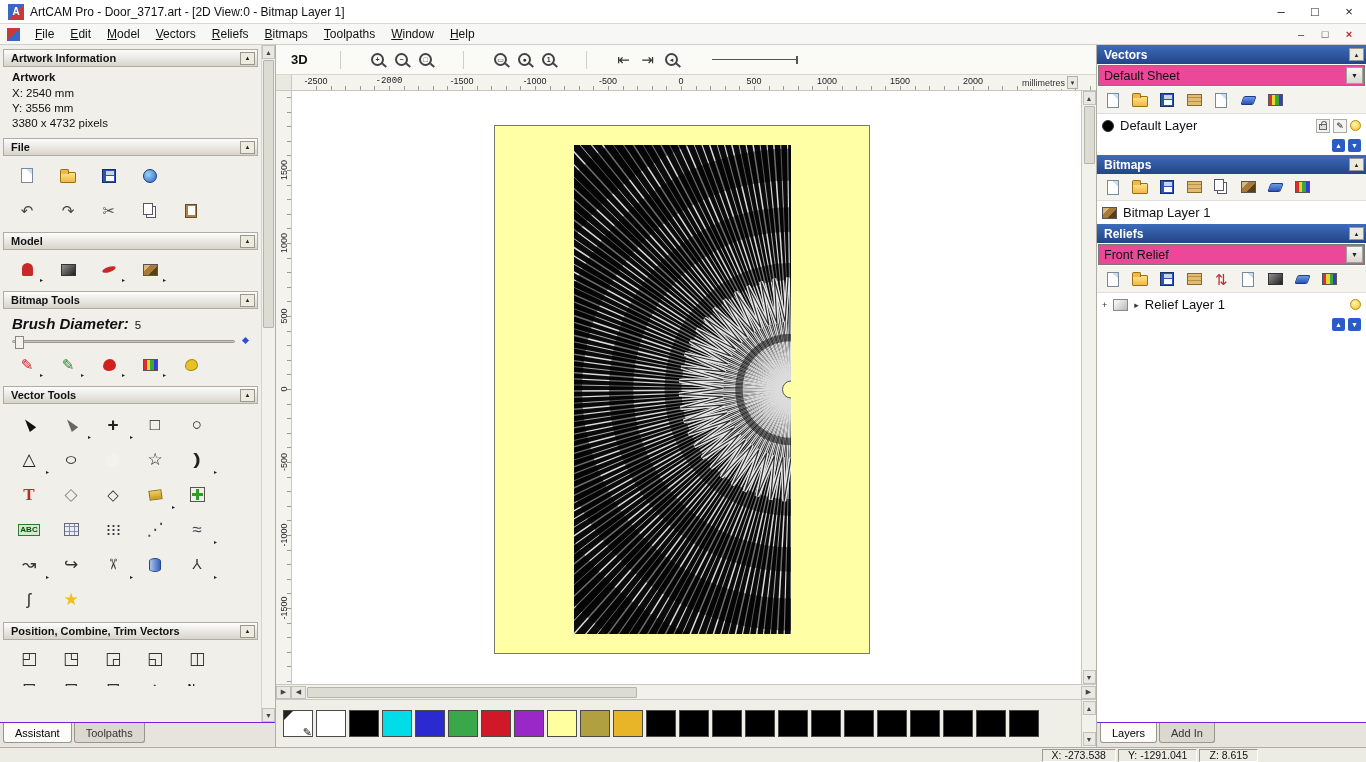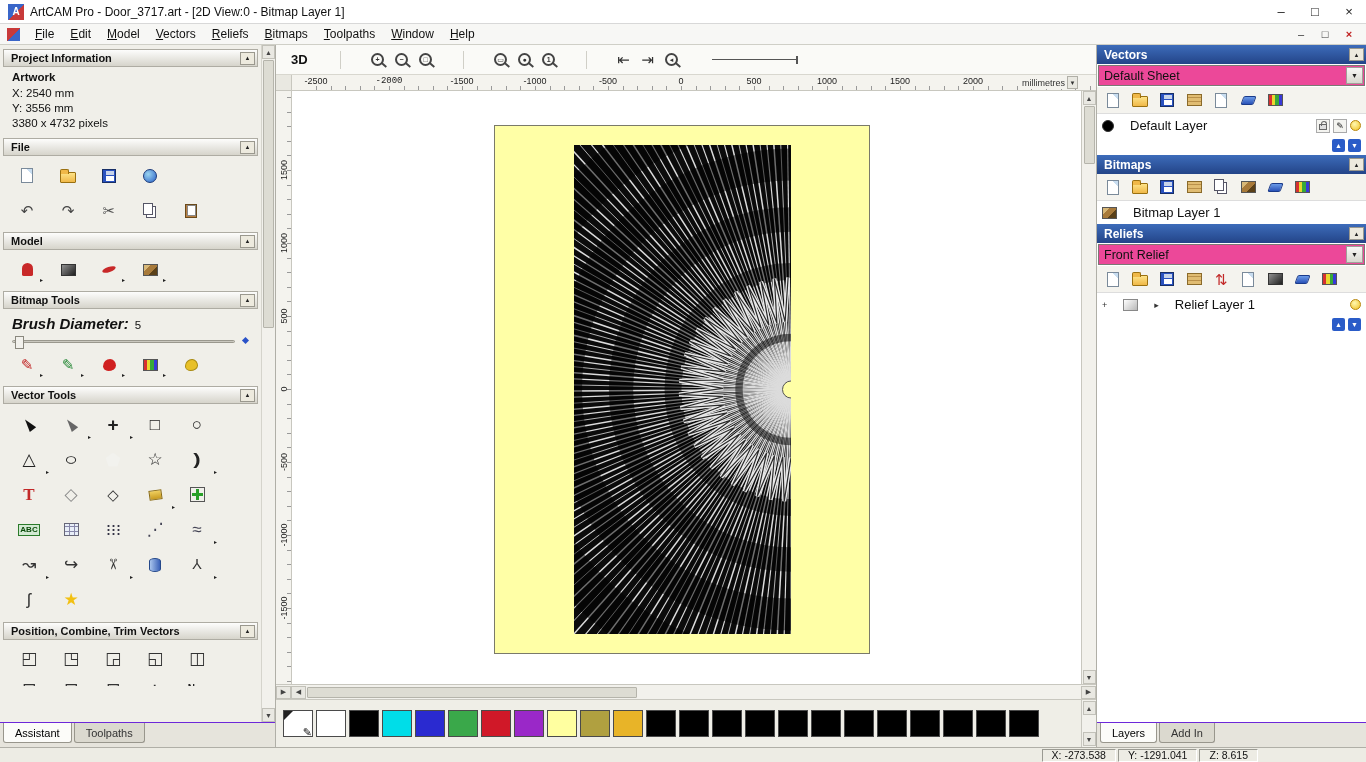--- a/index.html
+++ b/index.html
@@ -150,21 +150,21 @@
 .pal-scroll{position:absolute;right:0;top:0;bottom:0;width:15px;border-left:1px solid #c8c7bf;display:flex;flex-direction:column;justify-content:space-between;align-items:center;background:#f2f1ec;padding:1px 0}
 
 
 .right-panel{width:270px;background:#fff;display:flex;flex-direction:column;border-left:1px solid #b0afa7;flex:0 0 auto}
 .rp-hdr{height:19px;background:linear-gradient(#3d6cba,#234488);color:#fff;font-weight:bold;font-size:12px;display:flex;align-items:center;padding:0 2px 0 7px;flex:0 0 auto}
 .rp-hdr .sec-title{color:#fff;font-size:12px}
 .combo{height:21px;margin:1px 1px;border:1px solid #7a7a74;background:#ec4899;display:flex;align-items:center;padding-left:5px;font-size:12.5px}
 .dd-btn{margin-left:auto;width:17px;height:17px;background:linear-gradient(#f8f8f6,#d8d7cf);border:1px solid #a0a098;display:flex;align-items:center;justify-content:center;font-size:7px;color:#222;margin-right:1px}
 .rp-toolbar{display:flex;align-items:center;gap:5px;padding:3px 5px;background:#f4f3ee;border-bottom:1px solid #ddd}
 .rp-toolbar .tool{width:22px;height:20px}
-.layer-row{display:flex;align-items:center;height:23px;padding:0 5px;background:#fff;font-size:13px;gap:16px}
+.layer-row{display:flex;align-items:center;height:23px;padding:0 5px;background:#fff;font-size:13px;gap:6px}
 .layer-dot{width:12px;height:12px;border-radius:50%;background:#000;border:1px solid #333;flex:0 0 auto}
 .layer-label{white-space:nowrap}
 .layer-actions{margin-left:auto;display:flex;gap:3px;align-items:center}
 .mini-btn{width:14px;height:14px;border:1px solid #aaa;background:#f4f4f0;font-size:9px;display:flex;align-items:center;justify-content:center}
 .expand-glyph{font-size:9px;color:#333}
 .updown{display:flex;justify-content:flex-end;gap:3px;padding:2px 5px 3px;background:#fff}
 .ud-btn{width:13px;height:13px;background:#2a5cc8;color:#fff;font-size:7px;display:flex;align-items:center;justify-content:center;border-radius:2px}
 .rp-fill{flex:1;background:#fff}
 
 
@@ -208,21 +208,21 @@
     </div>
   </div>
 
   <div class="main">
 
     <aside class="left-panel">
       <div class="lp-body">
         <div class="lp-content">
 
           <div class="sec-hdr">
-            <span class="sec-title">Project Information</span>
+            <span class="sec-title">Artwork Information</span>
             <span class="collapse-btn">▲</span>
           </div>
           <div class="proj-info">
             <div class="pi-col">
               <div class="pi-hdr">Artwork</div>
               <div>X: 2540 mm</div>
               <div>Y: 3556 mm</div>
               <div>3380 x 4732 pixels</div>
             </div>
           </div>

